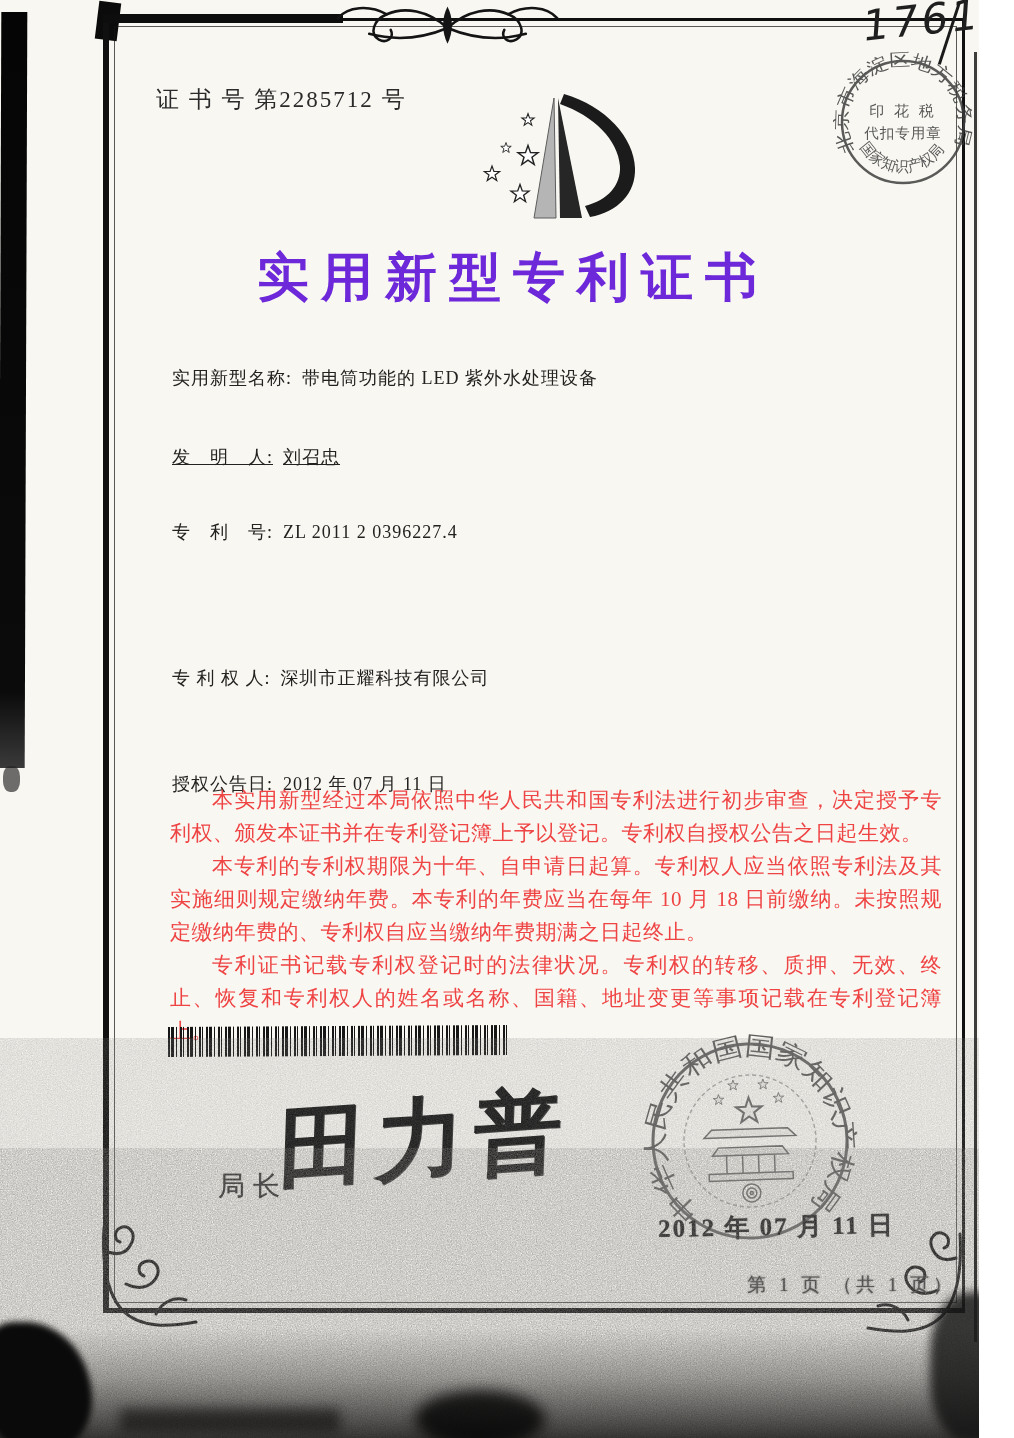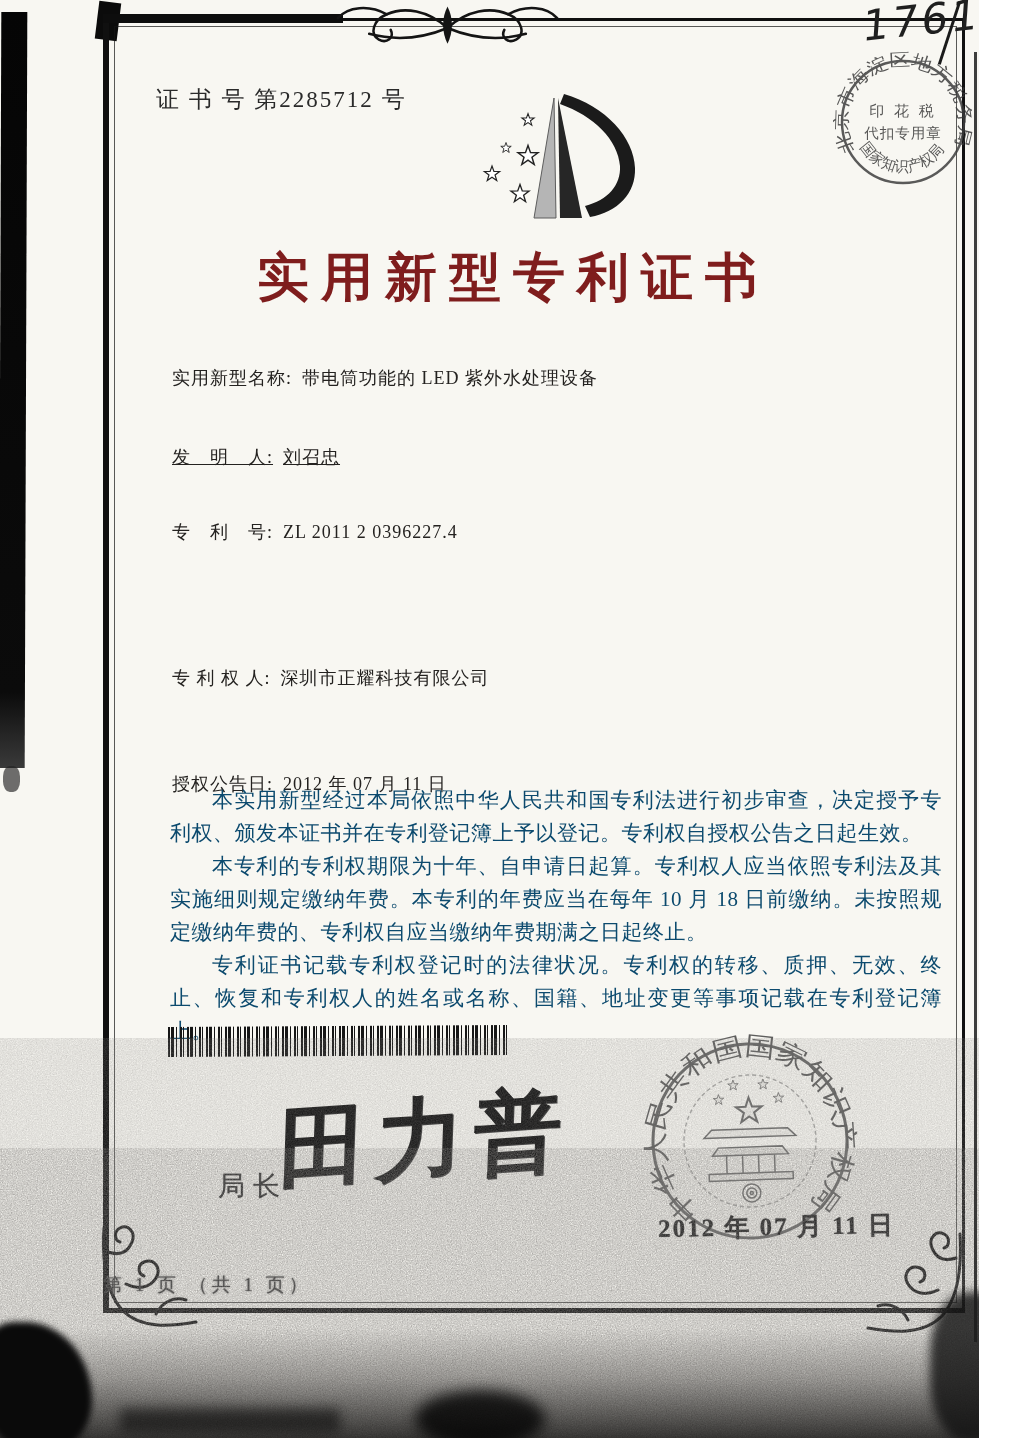--- a/index.html
+++ b/index.html
@@ -34,47 +34,47 @@
   
   .hand-number{position:absolute;left:862px;top:-6px;font-family:"DejaVu Sans",sans-serif;
     font-size:42px;color:#1f1f1f;transform:rotate(-6deg) skewX(-10deg);letter-spacing:3px;}
   .hand-slash{position:absolute;left:948px;top:0px;width:3px;height:66px;background:#1a1a1a;transform:rotate(18deg);}
   
   .cert-no{position:absolute;left:156px;top:84px;font-size:23px;letter-spacing:2px;color:#2a2a2a;}
   .cert-no .num{margin-left:0;font-family:"Liberation Serif",serif;}
   .cert-no .suffix{margin-left:8px;}
   .logo{position:absolute;left:468px;top:90px;}
   .title{position:absolute;left:0;top:243px;width:1014px;text-align:center;
-    font-size:52px;font-weight:700;letter-spacing:12px;padding-left:12px;box-sizing:border-box;color:#7f1d1d;}
+    font-size:52px;font-weight:700;letter-spacing:12px;padding-left:12px;box-sizing:border-box;color:#6d28d9;}
   .field{position:absolute;left:172px;font-size:18px;letter-spacing:1px;color:#242220;white-space:nowrap;}
   .field .val{margin-left:10px;}
   .f0{top:366px;} .f1{top:445px;text-decoration:underline;} .f2{top:520px;} .f3{top:593px;} .f4{top:666px;} .f5{top:772px;}
   .paras{position:absolute;left:170px;top:784px;width:772px;}
   .paras p{margin:0;font-size:21px;line-height:33px;text-indent:2em;text-align:justify;
-    letter-spacing:.5px;color:#0c4a6e;}
+    letter-spacing:.5px;color:#ef4444;}
   
   .barcode{position:absolute;left:168px;top:1026px;width:340px;height:30px;transform:rotate(-.3deg);
     background:repeating-linear-gradient(90deg,
       #161616 0 2px, rgba(0,0,0,0) 2px 3px,
       #161616 3px 6px, rgba(0,0,0,0) 6px 8px,
       #161616 8px 9px, rgba(0,0,0,0) 9px 12px,
       #161616 12px 14px, rgba(0,0,0,0) 14px 15px,
       #161616 15px 16px, rgba(0,0,0,0) 16px 19px);}
   
   .sig-role{position:absolute;left:218px;top:1168px;font-size:27px;letter-spacing:8px;color:#2b2b2b;
     text-shadow:0 0 1px #555;}
   .sig-name{position:absolute;left:278px;top:1080px;font-size:88px;font-weight:700;color:#141414;
     letter-spacing:10px;transform:rotate(-4deg) skewX(-6deg);text-shadow:1px 1px 0 #333;}
   
   .seal-tax{position:absolute;left:833px;top:50px;opacity:.85;}
   .seal-gov{position:absolute;left:642px;top:1033px;opacity:.82;transform:rotate(-2deg);}
   .seal-date{position:absolute;left:658px;top:1210px;font-size:25px;font-weight:700;
     letter-spacing:2px;color:#1d1d1d;text-shadow:0 0 1px #444;transform:rotate(-1deg);}
   
-  .footer{position:absolute;left:103px;top:1272px;width:853px;text-align:left;
+  .footer{position:absolute;left:103px;top:1272px;width:853px;text-align:right;
     font-size:19px;letter-spacing:4px;color:#3c3c3c;text-shadow:0 0 2px rgba(60,60,60,.9);}
   text{font-family:"Liberation Serif","DejaVu Serif",serif;}
 </style>
 </head>
 <body>
 
 <div class="page">
 
   <div class="left-band"></div>
   <div class="left-band-tail"></div>

